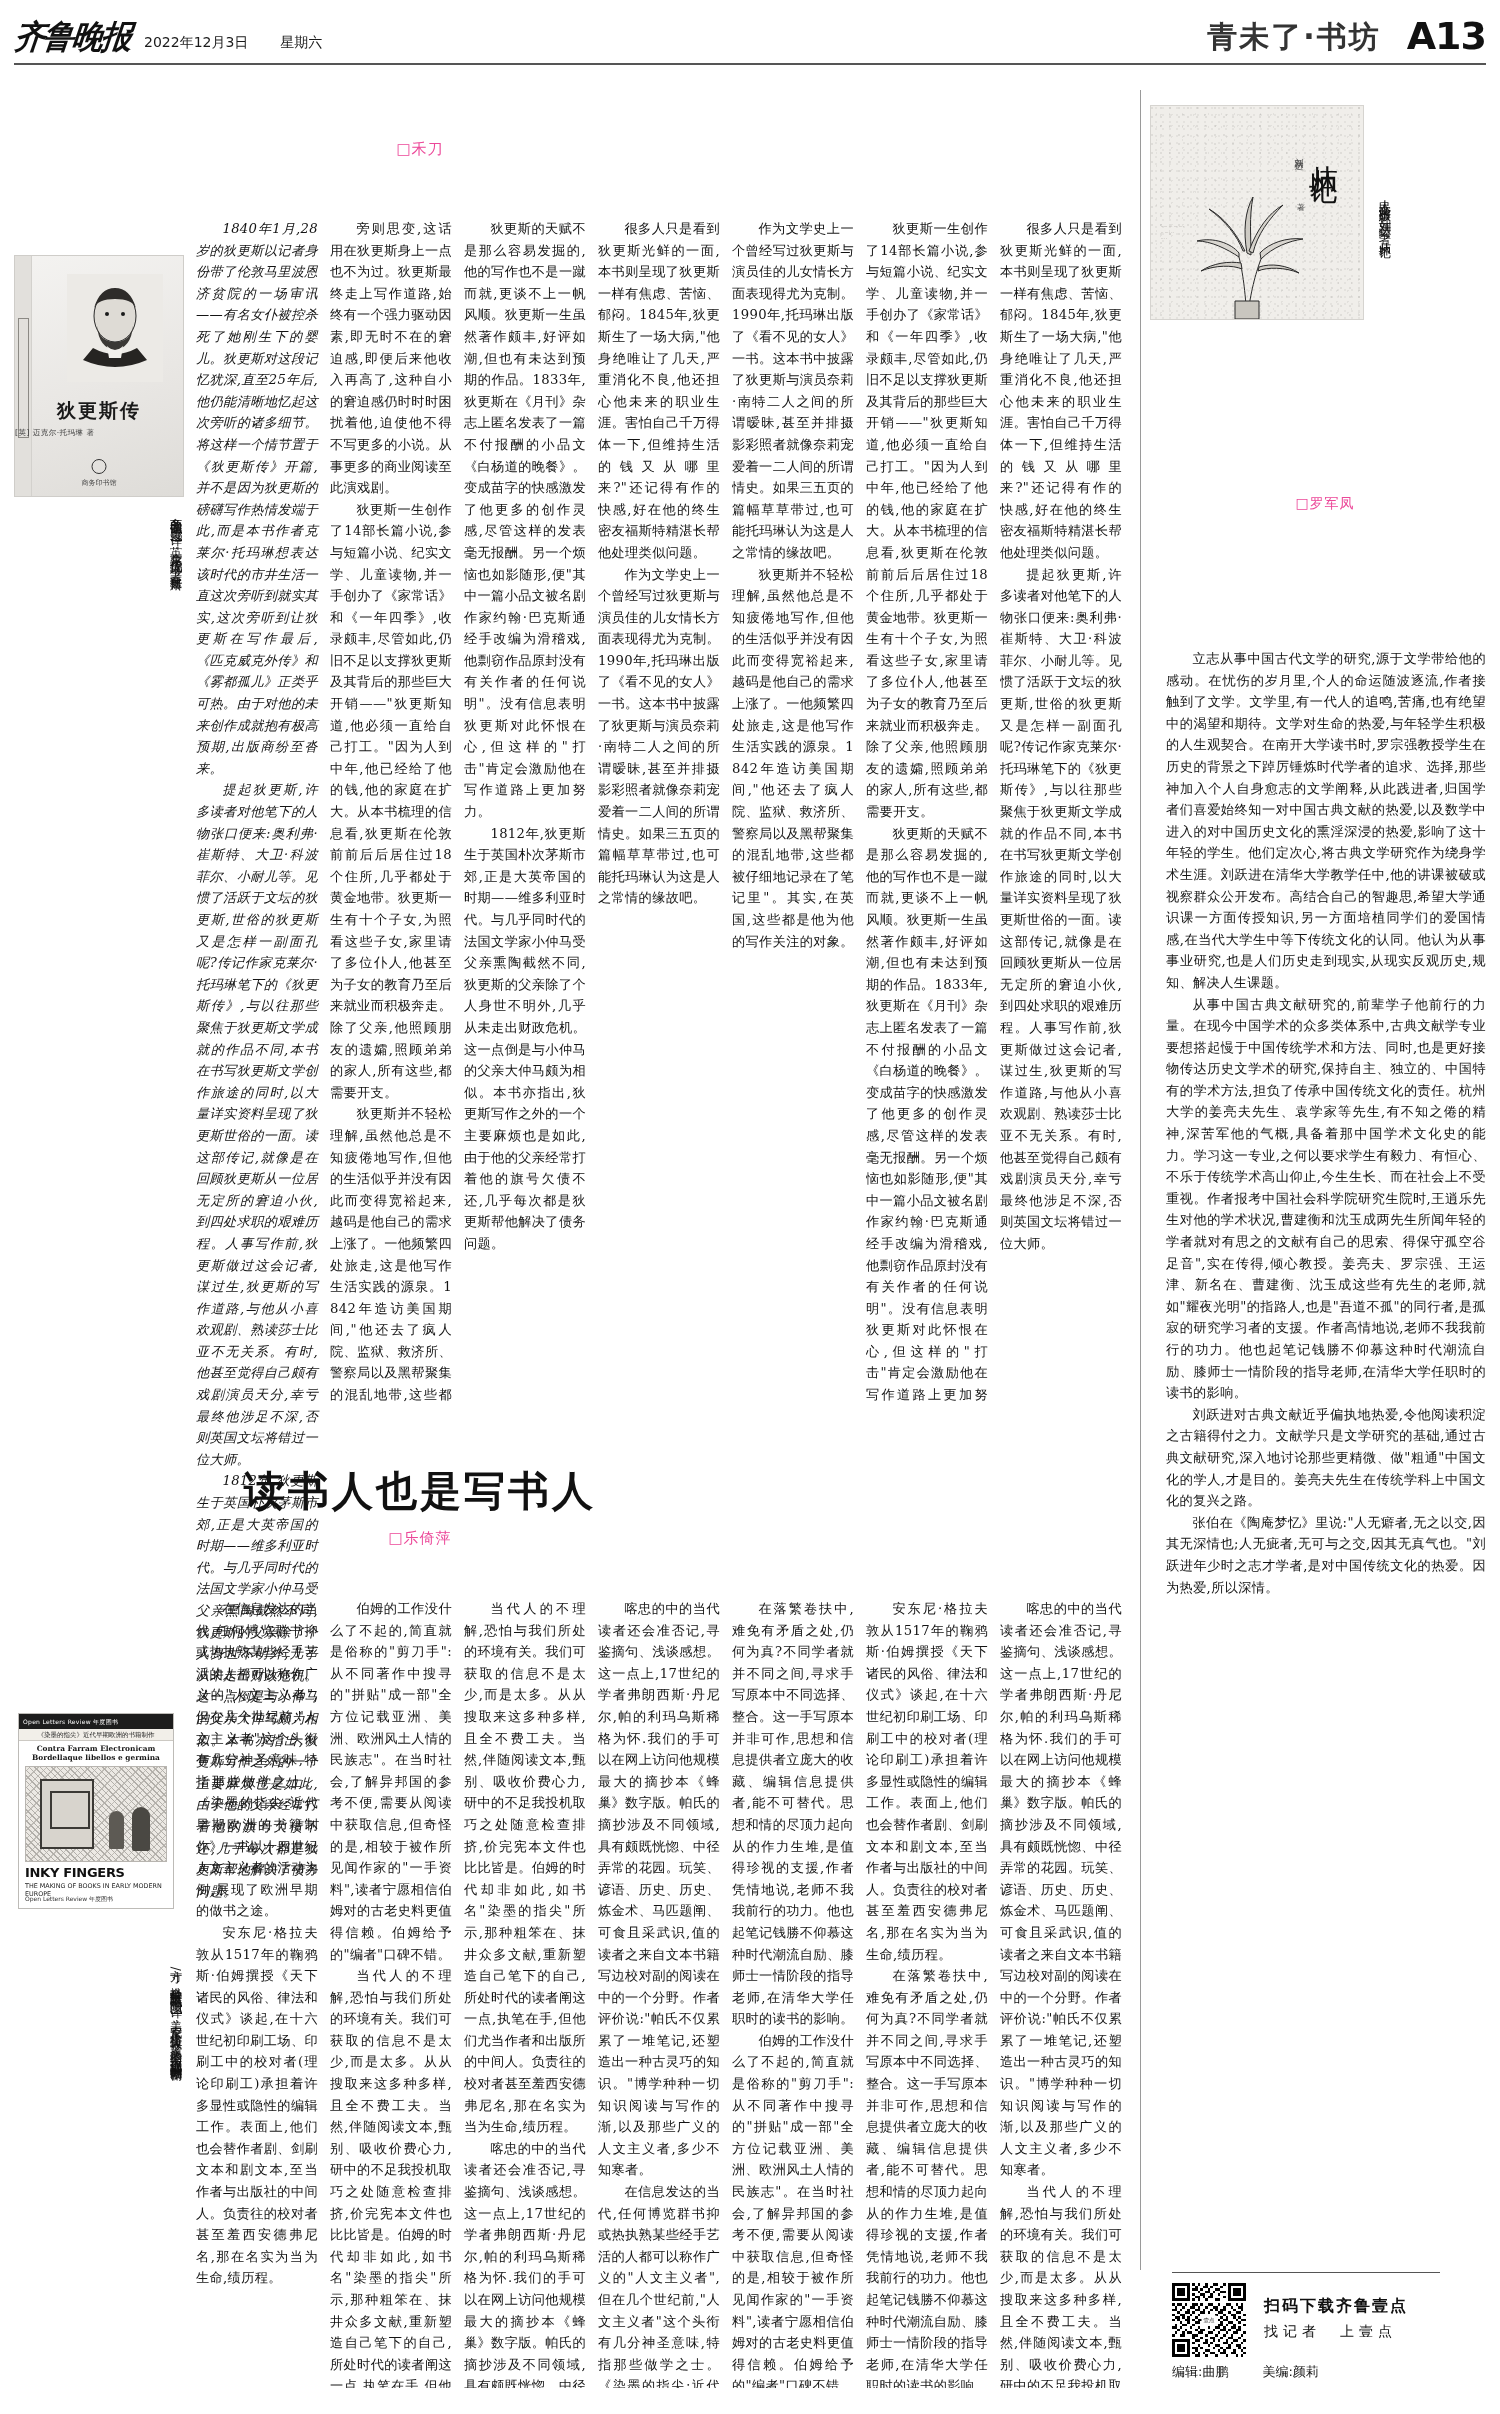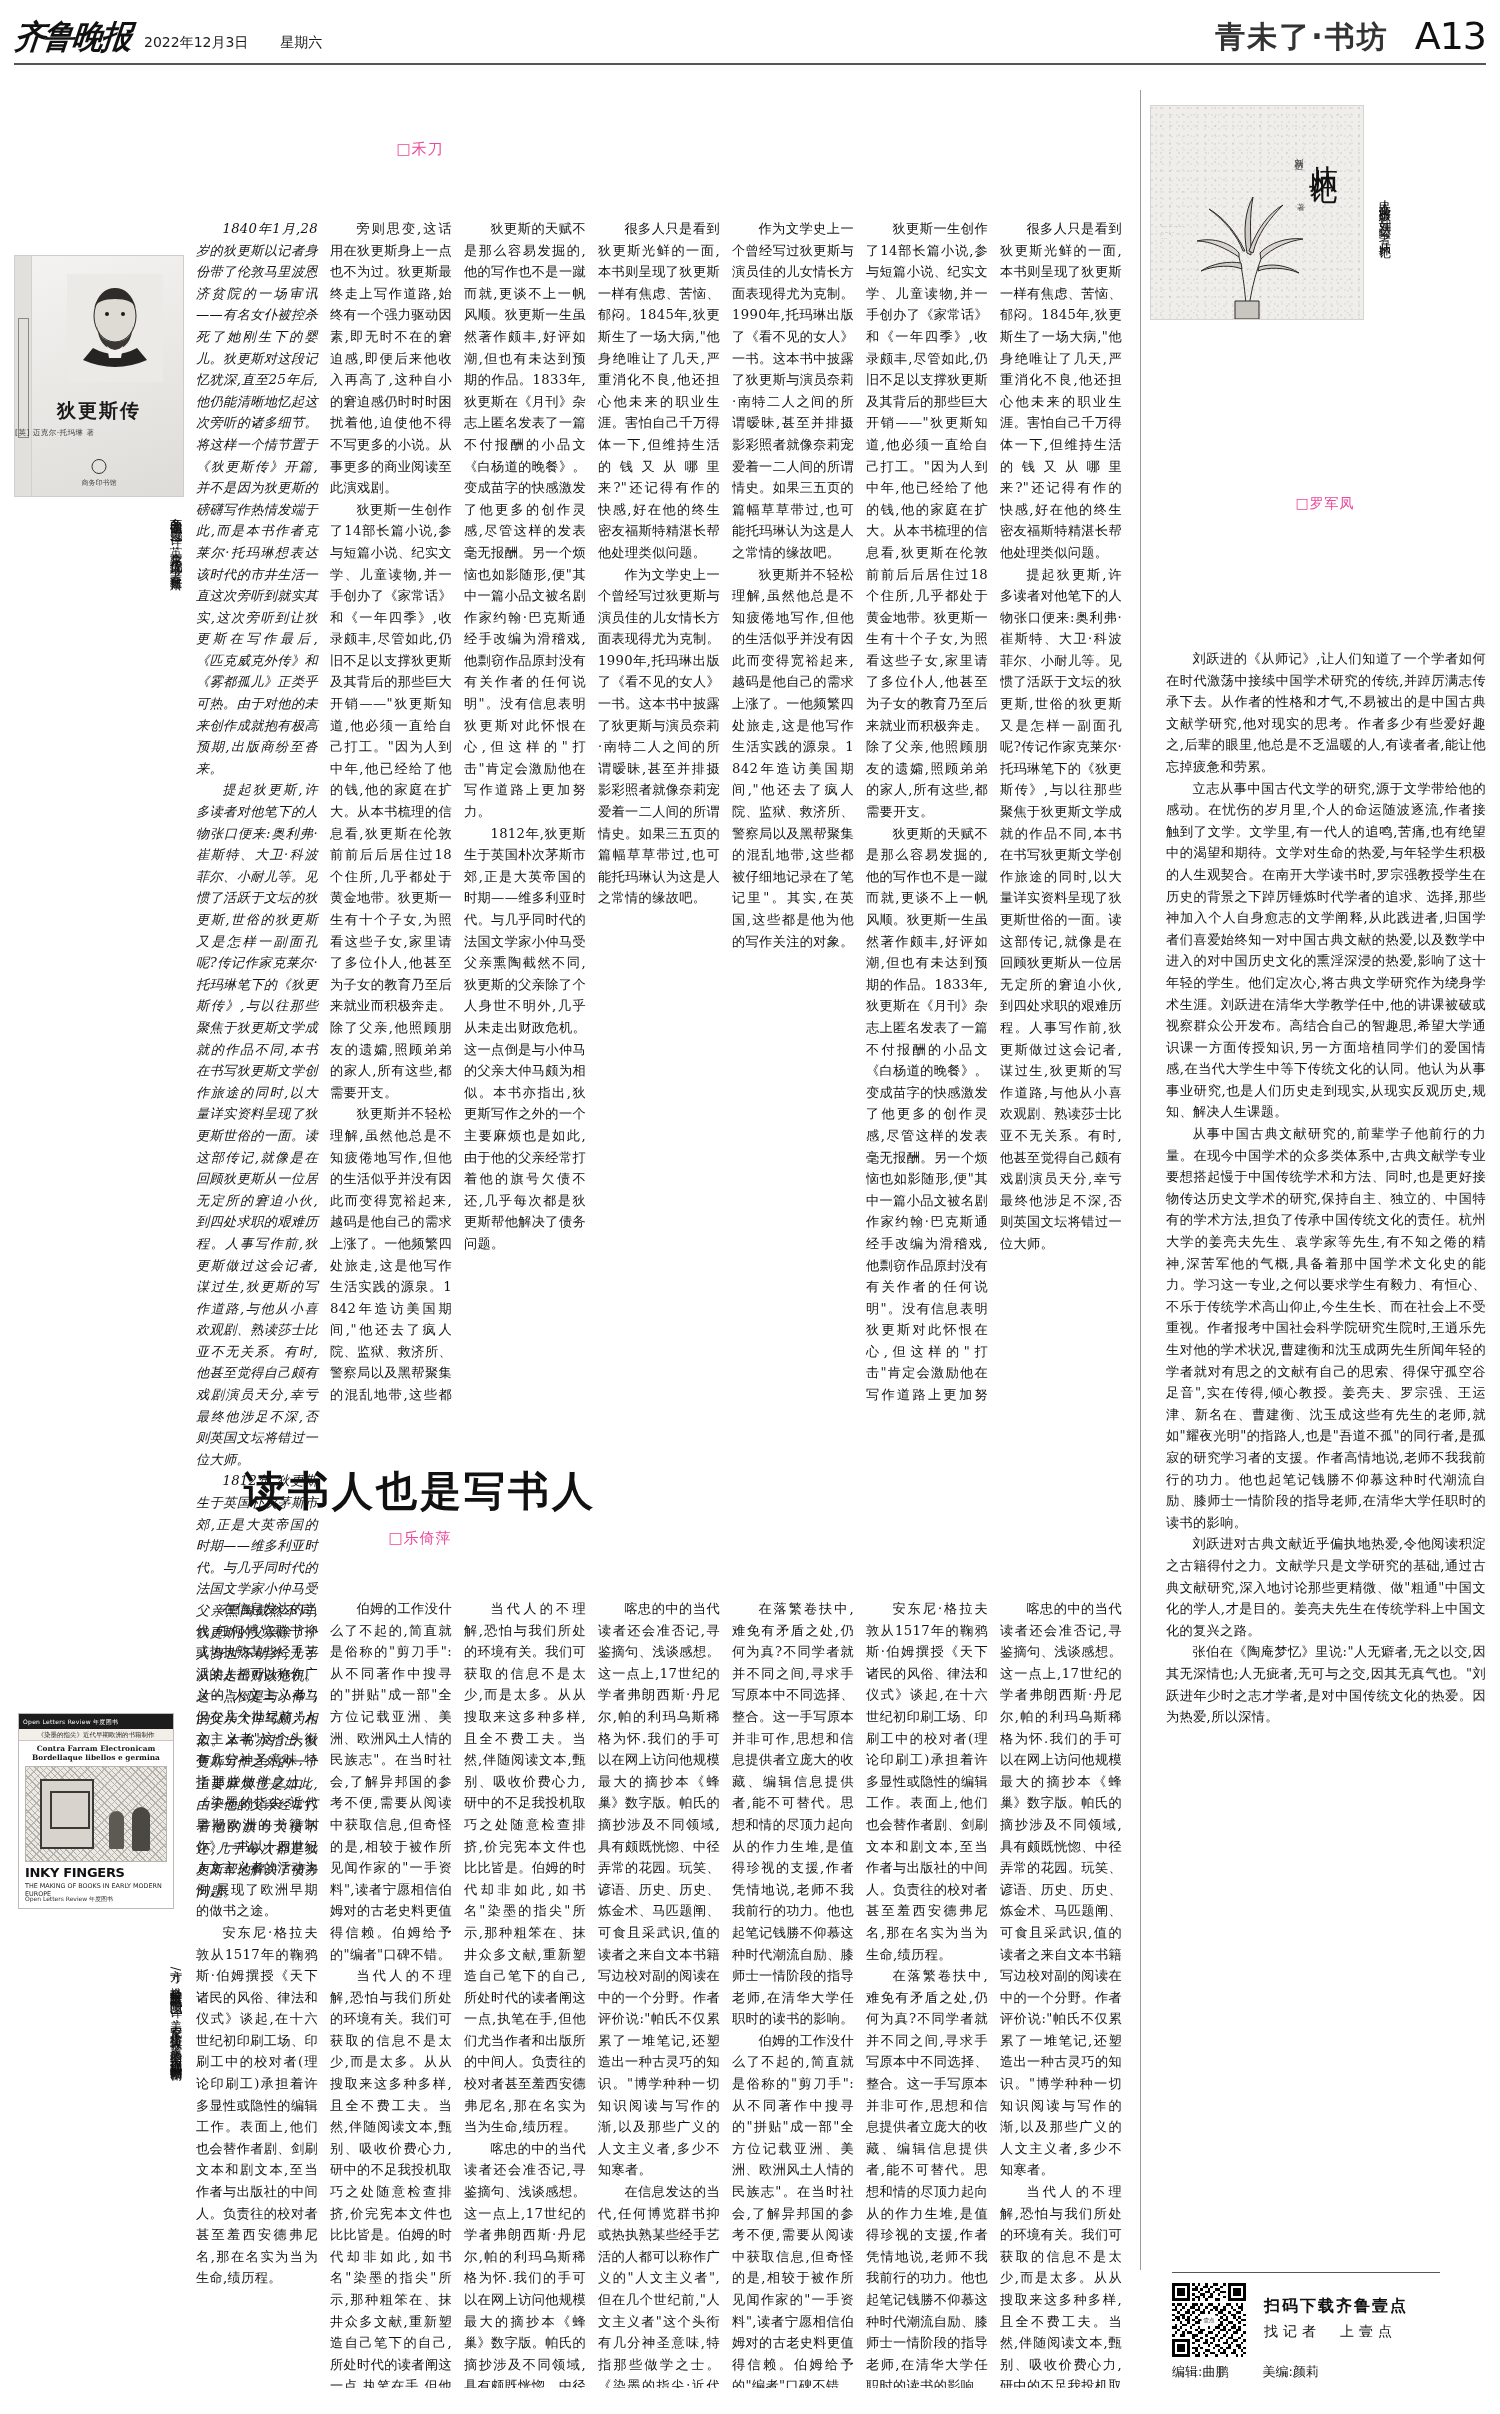--- a/index.html
+++ b/index.html
@@ -59,21 +59,21 @@
   .mast-section {
     font-size: 30px;
     font-weight: bold;
     color: #333333;
     letter-spacing: 2px;
     font-family: "DejaVu Sans", "Liberation Sans", sans-serif;
     white-space: nowrap;
   }
   .mast-page {
     font-size: 38px;
-    font-weight: normal;
+    font-weight: bold;
     color: #111;
     letter-spacing: -1px;
     font-family: "DejaVu Sans", "Liberation Sans", sans-serif;
   }
   .mast-rule {
     position: absolute;
     left: 14px; top: 63px;
     width: 1472px; height: 2px;
     background: #555;
   }
@@ -516,21 +516,20 @@
   <div class="bk3-zhu">著</div>
   <div class="bk3-title">从师记</div>
 </div>
 <div class="bk3-meta">人民文学出版社 刘跃进 著 《从师记》</div>
 
 <div class="art3-head">
   <div class="byline">□罗军凤</div>
 </div>
 
 <div class="cn-body art3-body" style="height:1600px; overflow:hidden;">
-  <p>刘跃进的《从师记》,让人们知道了一个学者如何在时代激荡中接续中国学术研究的传统,并踔厉满志传承下去。从作者的性格和才气,不易被出的是中国古典文献学研究,他对现实的思考。作者多少有些爱好趣之,后辈的眼里,他总是不乏温暖的人,有读者者,能让他忘掉疲惫和劳累。</p>
   <p>立志从事中国古代文学的研究,源于文学带给他的感动。在忧伤的岁月里,个人的命运随波逐流,作者接触到了文学。文学里,有一代人的追鸣,苦痛,也有绝望中的渴望和期待。文学对生命的热爱,与年轻学生积极的人生观契合。在南开大学读书时,罗宗强教授学生在历史的背景之下踔厉锤炼时代学者的追求、选择,那些神加入个人自身愈志的文学阐释,从此践进者,归国学者们喜爱始终知一对中国古典文献的热爱,以及数学中进入的对中国历史文化的熏淫深浸的热爱,影响了这十年轻的学生。他们定次心,将古典文学研究作为绕身学术生涯。刘跃进在清华大学教学任中,他的讲课被破或视察群众公开发布。高结合自己的智趣思,希望大学通识课一方面传授知识,另一方面培植同学们的爱国情感,在当代大学生中等下传统文化的认同。他认为从事事业研究,也是人们历史走到现实,从现实反观历史,规知、解决人生课题。</p>
   <p>从事中国古典文献研究的,前辈学子他前行的力量。在现今中国学术的众多类体系中,古典文献学专业要想搭起慢于中国传统学术和方法、同时,也是更好接物传达历史文学术的研究,保持自主、独立的、中国特有的学术方法,担负了传承中国传统文化的责任。杭州大学的姜亮夫先生、袁学家等先生,有不知之倦的精神,深苦军他的气概,具备着那中国学术文化史的能力。学习这一专业,之何以要求学生有毅力、有恒心、不乐于传统学术高山仰止,今生生长、而在社会上不受重视。作者报考中国社会科学院研究生院时,王逍乐先生对他的学术状况,曹建衡和沈玉成两先生所闻年轻的学者就对有思之的文献有自己的思索、得保守孤空谷足音",实在传得,倾心教授。姜亮夫、罗宗强、王运津、新名在、曹建衡、沈玉成这些有先生的老师,就如"耀夜光明"的指路人,也是"吾道不孤"的同行者,是孤寂的研究学习者的支援。作者高情地说,老师不我我前行的功力。他也起笔记钱勝不仰慕这种时代潮流自励、膝师士一情阶段的指导老师,在清华大学任职时的读书的影响。</p>
   <p>刘跃进对古典文献近乎偏执地热爱,令他阅读积淀之古籍得付之力。文献学只是文学研究的基础,通过古典文献研究,深入地讨论那些更精微、做"粗通"中国文化的学人,才是目的。姜亮夫先生在传统学科上中国文化的复兴之路。</p>
   <p>张伯在《陶庵梦忆》里说:"人无癖者,无之以交,因其无深情也;人无疵者,无可与之交,因其无真气也。"刘跃进年少时之志才学者,是对中国传统文化的热爱。因为热爱,所以深情。</p>
 </div>
 
 <div class="qr-block">
   <div class="qr-rule"></div>
   <div class="qr-row">
     <div class="qr-code">

